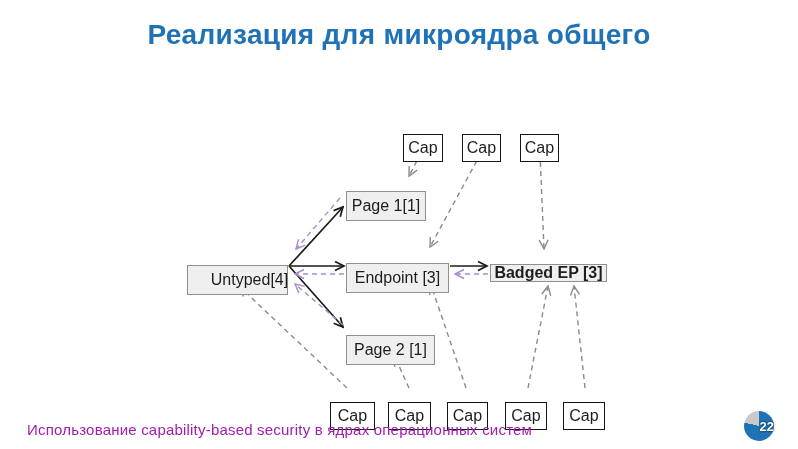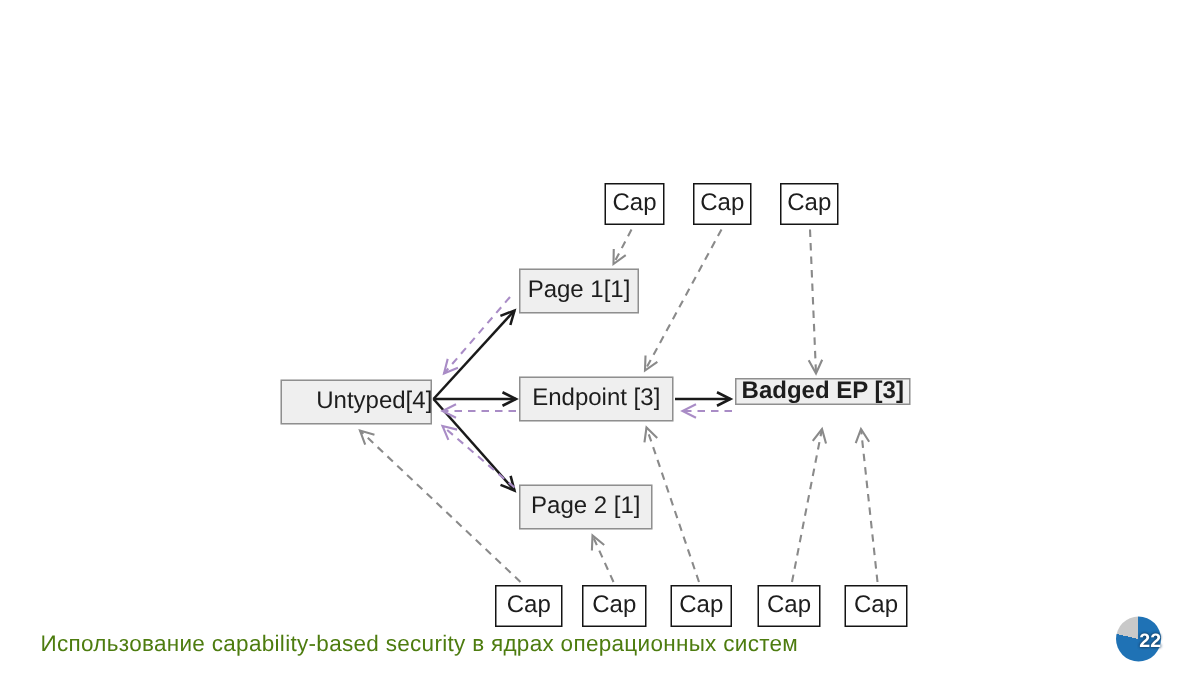--- a/index.html
+++ b/index.html
@@ -9,40 +9,41 @@
   }
   .title{
     position:absolute;top:14px;left:0;width:100%;
     text-align:center;font-weight:700;font-size:28px;line-height:41px;
     letter-spacing:0.3px;
   }
   .diagram{position:absolute;left:0;top:0;width:798px;height:449px;}
   .diagram svg{position:absolute;left:0;top:0;}
   .node{
     position:absolute;display:flex;align-items:center;justify-content:center;
-    box-sizing:border-box;font-size:16px;color:#1d1d1d;white-space:nowrap;
+    box-sizing:border-box;font-size:16px;color:#1d1d1d;white-space:nowrap;margin-top:12px;
   }
   .node.object{background:#efefef;border:1.5px solid #8f8f8f;}
   .node.cap{background:#ffffff;border:1.8px solid #141414;}
   .footer{
     position:absolute;left:27px;top:421px;font-size:15px;letter-spacing:0.2px;
   }
   .badge{
     position:absolute;left:744px;top:411px;width:30px;height:30px;border-radius:50%;
     display:flex;align-items:center;justify-content:flex-end;
     font-size:13px;font-weight:700;color:#ffffff;
     text-shadow:0 0 2px #123c63, 0 0 2px #123c63;
   }
 </style>
 </head>
 <body>
 
 <div class="slide">
 
   <div class="title" style="color: rgb(31, 114, 181);">
+    <div>Реализация для микроядра общего</div>
   </div>
 
   <div class="diagram">
     <svg width="798" height="449" viewBox="0 0 798 449">
       <defs>
         <marker id="m-create" markerWidth="12" markerHeight="12" viewBox="0 0 12 12" refX="10" refY="5.5" orient="auto" markerUnits="userSpaceOnUse">
           <path d="M1,1 L10,5.5 L1,10" fill="none" stroke-width="1.7" stroke="#1a1a1a"></path>
         </marker>
         <marker id="m-capref" markerWidth="12" markerHeight="12" viewBox="0 0 12 12" refX="10" refY="5.5" orient="auto" markerUnits="userSpaceOnUse">
           <path d="M1,1 L10,5.5 L1,10" fill="none" stroke-width="1.4" stroke="#8a8a8a"></path>
@@ -80,19 +81,19 @@
         <div class="node object" style="left: 490px; top: 252px; width: 117px; height: 18px; background: rgb(239, 239, 239); border-color: rgb(143, 143, 143); font-weight: bold;">Badged EP [3]</div>
         <div class="node object" style="left: 346px; top: 323px; width: 89px; height: 30px; background: rgb(239, 239, 239); border-color: rgb(143, 143, 143);">Page 2 [1]</div>
         <div class="node cap" style="left: 330px; top: 390px; width: 45px; height: 28px; border-color: rgb(20, 20, 20);">Cap</div>
         <div class="node cap" style="left: 388px; top: 390px; width: 43px; height: 28px; border-color: rgb(20, 20, 20);">Cap</div>
         <div class="node cap" style="left: 447px; top: 390px; width: 41px; height: 28px; border-color: rgb(20, 20, 20);">Cap</div>
         <div class="node cap" style="left: 505px; top: 390px; width: 42px; height: 28px; border-color: rgb(20, 20, 20);">Cap</div>
         <div class="node cap" style="left: 563px; top: 390px; width: 42px; height: 28px; border-color: rgb(20, 20, 20);">Cap</div>
       </div>
   </div>
 
-  <div class="footer" style="color: #4d7c0f;">Использование capability-based security в ядрах операционных систем</div>
+  <div class="footer" style="color: #a21caf;">Использование capability-based security в ядрах операционных систем</div>
 
   <div class="badge" style="background: conic-gradient(rgb(31, 114, 181) 0deg, rgb(31, 114, 181) 283deg, rgb(201, 201, 201) 283deg, rgb(201, 201, 201) 360deg);">
     <span>22</span>
   </div>
 
 </div>
 
 </body></html>

